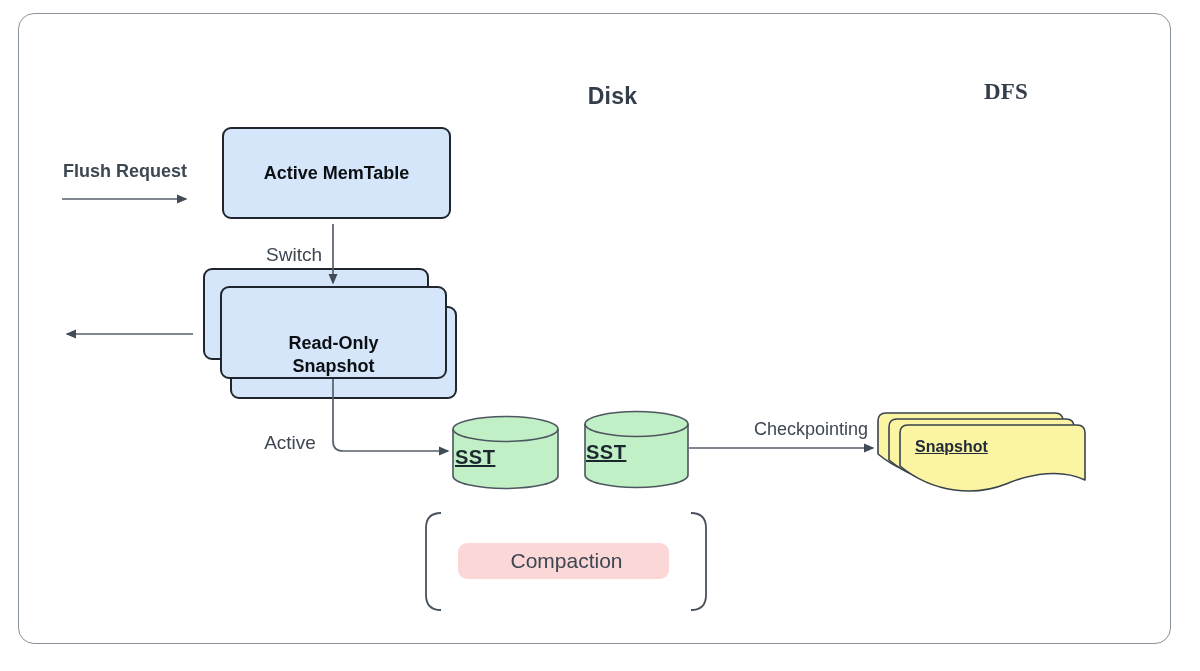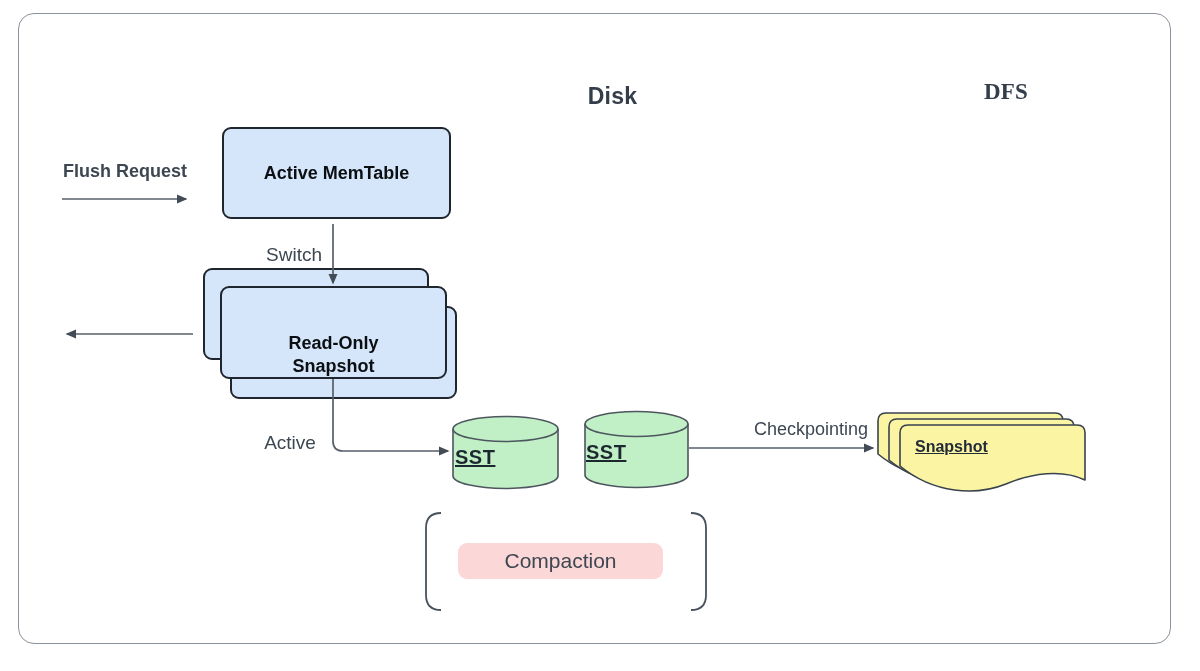--- a/index.html
+++ b/index.html
@@ -28,21 +28,21 @@
   }
   .edge-label.bold{font-weight:bold;font-size:18px;}
   .shape-label{
     position:absolute;z-index:3;font-weight:bold;text-align:left;text-decoration:underline;
   }
   .sst-label{font-size:20px;color:#1c2730;letter-spacing:0.5px;}
   .snapshot-label{font-size:16px;color:#222c38;}
   .compaction{
     position:absolute;left:458px;top:543px;width:205px;height:36px;z-index:3;
     background:#fcd7d7;border-radius:9px;display:flex;align-items:center;justify-content:center;
-    font-size:21px;color:#3d4752;
+    font-size:21px;color:#3d4752;padding-left:6px;
   }
 </style>
 </head>
 <body>
 
 <div class="canvas">
 
   <div class="frame"></div>
 
   <div class="hdr" style="left:560px;top:83px;width:105px;">Disk</div>

